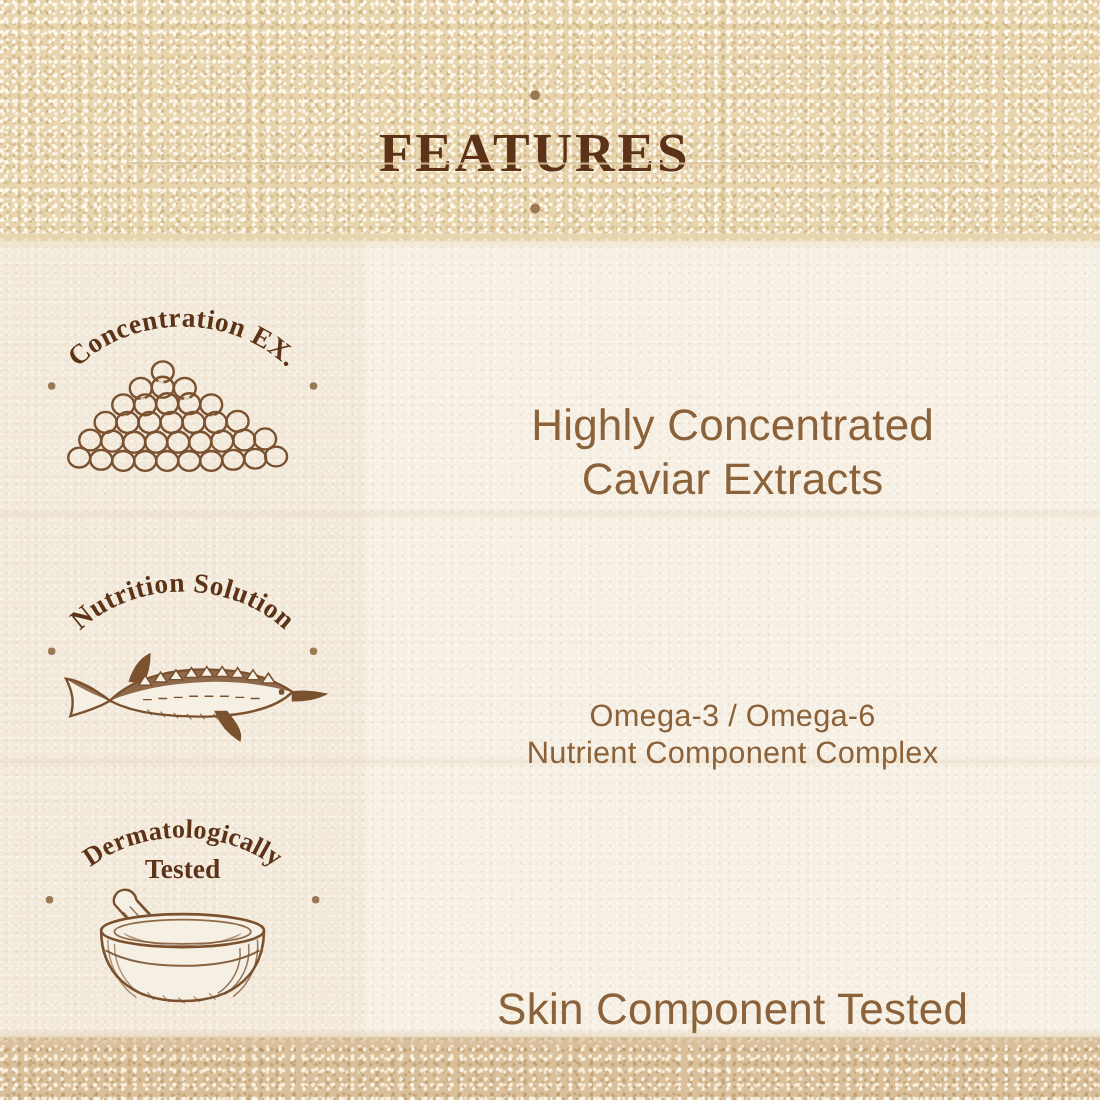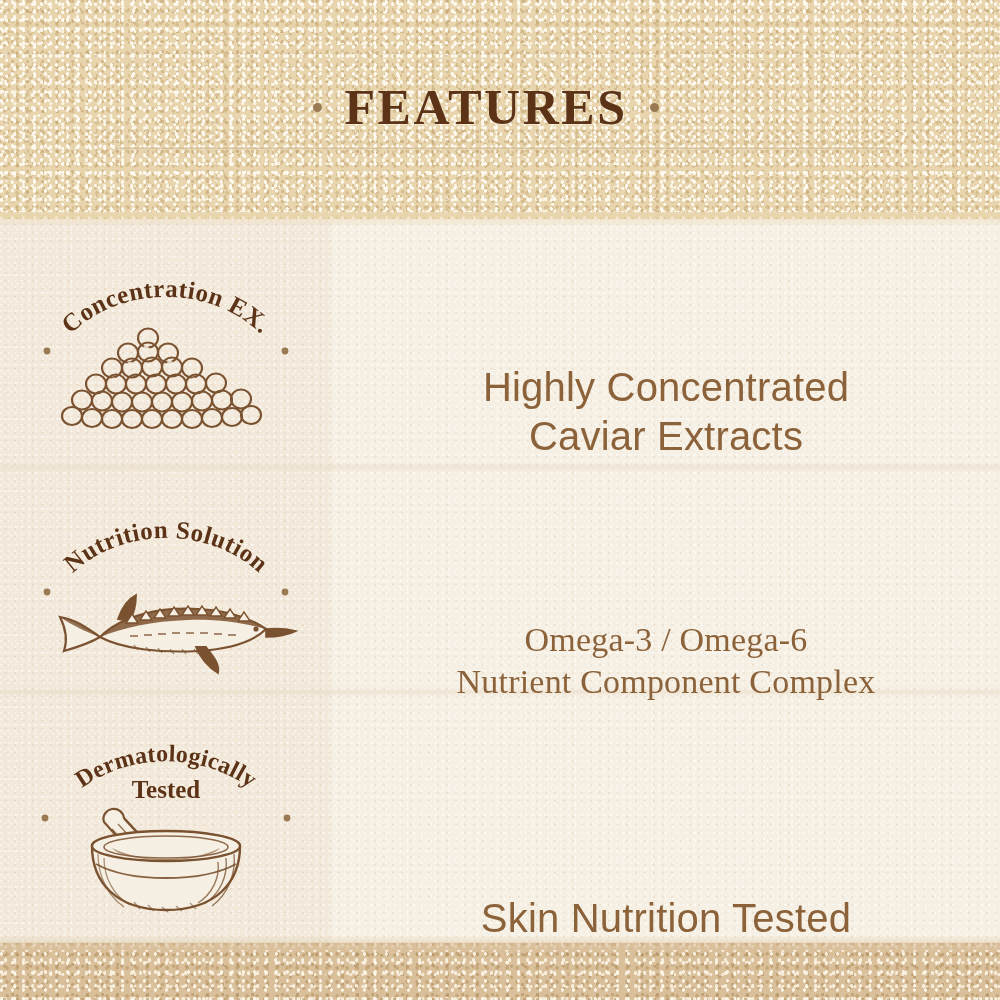--- a/index.html
+++ b/index.html
@@ -96,20 +96,21 @@
   
   #header {
     position: absolute;
     left: 0; top: 0; width: 1000px; height: 219px;
   }
   #title-row {
     position: absolute;
     left: 0; top: 82px; width: 972px;
     display: flex; align-items: center; justify-content: center;
     gap: 22px;
+    flex-direction: column;
   }
   #features-title {
     font-family: "Liberation Serif", "DejaVu Serif", serif;
     font-weight: 700;
     font-size: 50px;
     letter-spacing: 2.5px;
     color: #5c3317;
     line-height: 1;
     text-shadow: 0 1px 0 rgba(255,250,240,.55);
   }
@@ -159,21 +160,21 @@
   .feature-text {
     text-align: center;
     color: #8b6239;
     font-family: "Liberation Sans", sans-serif;
     font-weight: 400;
     font-size: 40px;
     line-height: 1.24;
     letter-spacing: .2px;
     white-space: pre-line;
   }
-  #text-1 { font-size: 34px; font-family: Liberation Serif, serif; }
+  #text-1 { font-size: 28px; }
 </style>
 </head>
 <body>
 
 <div id="page">
 
   <div class="band" id="band-top"></div>
   <div class="band" id="band-bottom"></div>
 
   <div id="panel">
@@ -394,21 +395,21 @@
                 <path d="M 160,173 l 6,6"></path>
               </g>
 
               <path d="M 82,118 C 98,126 116,129 136,129 C 156,129 174,126 190,118
                        C 186,124 164,130 136,130 C 108,130 86,124 82,118 Z" fill="#7b5230" opacity=".55"></path>
             </g>
           </svg>
         </div>
       </div>
       <div class="text-cell">
-        <div class="feature-text">Skin Nutrition Tested</div>
+        <div class="feature-text">Skin Component Tested</div>
       </div>
     </div>
   </div>
 
   <div id="edge-top"></div>
   <div id="edge-bottom"></div>
 
   <div id="header">
     <div id="title-row">
       <span class="title-dot"></span>

